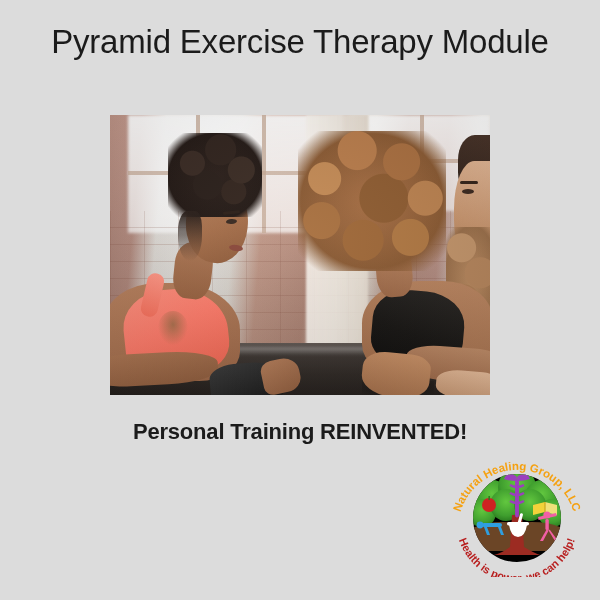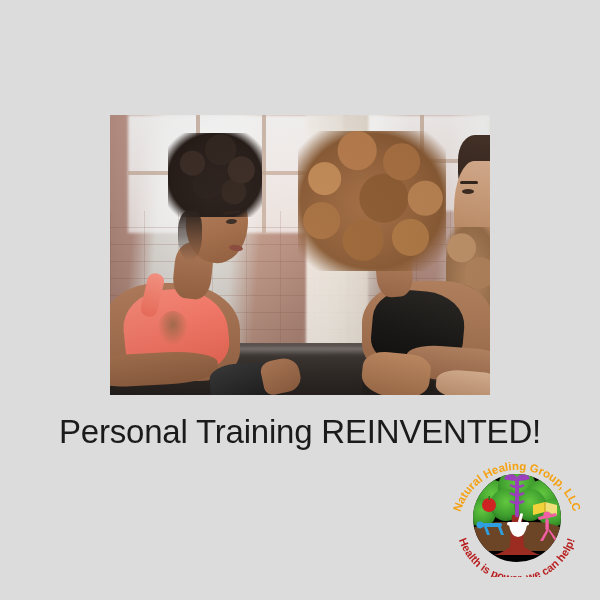--- a/index.html
+++ b/index.html
@@ -37,23 +37,23 @@
   .headline .line { display: block; }
 
   
   .subhead {
     position: absolute;
     left: 0;
     top: 412px;
     width: 600px;
     text-align: center;
     color: #1b1b1b;
-    font-size: 33px;
+    font-size: 22px;
     line-height: 40px;
-    font-weight: 400;
+    font-weight: 700;
     letter-spacing: -0.2px;
   }
 
   
   .photo {
     position: absolute;
     left: 110px;
     top: 115px;
     width: 380px;
     height: 280px;
@@ -367,20 +367,21 @@
     height: 122px;
   }
   .logo svg { display: block; width: 138px; height: 122px; }
 </style>
 </head>
 <body>
 
 <div class="poster">
 
   <div class="headline">
+    <span class="line">Pyramid Exercise Therapy Module</span>
   </div>
 
   <div class="photo">
     <div class="ph-layer bg-wall"></div>
     <div class="ph-layer window"></div>
     <div class="ph-layer window2"></div>
     <div class="ph-layer mullion-v" style="left:86px;"></div>
     <div class="ph-layer mullion-v" style="left:152px;"></div>
     <div class="ph-layer mullion-v" style="left:310px;height:96px;"></div>
     <div class="ph-layer mullion-h" style="left:18px;top:56px;width:215px;"></div>

